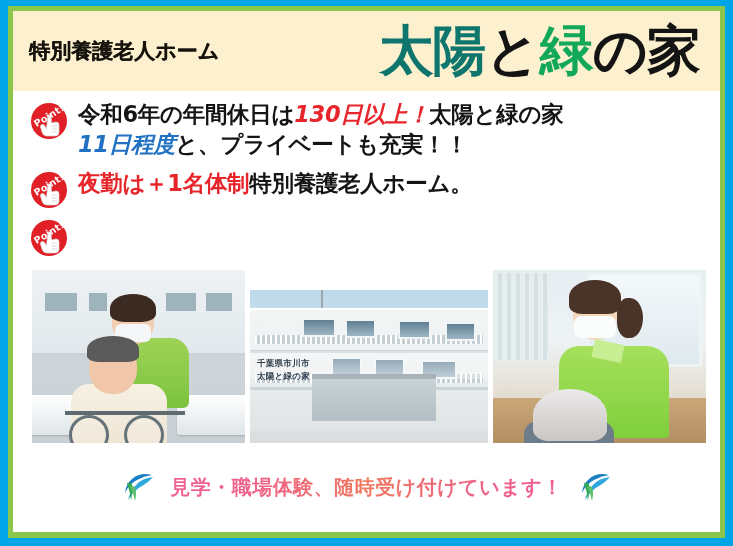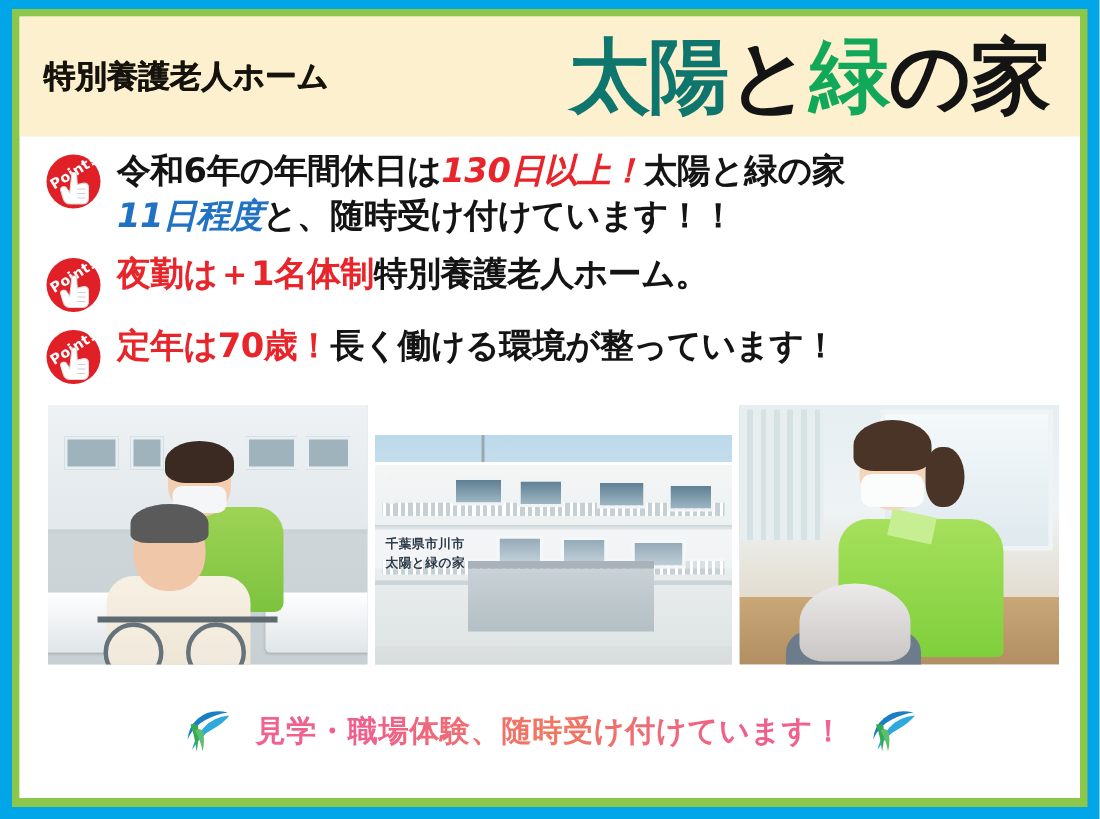--- a/index.html
+++ b/index.html
@@ -361,21 +361,21 @@
         <svg class="badge-hand" viewBox="0 0 22 23">
           <path d="M9 1 L12 1 L12.5 9 L17 8 Q20 8 20 11 L20 18 Q20 22 16 22 L8 22 Q4 22 3 18 L1.5 13 Q1 11 3 10.5 Q5 10 5.8 12 L7.5 14.5 Z" fill="#ffffff" stroke="#d8d8d8" stroke-width="0.7"></path>
           <path d="M12.6 12 L18 12 M12.6 15 L18 15 M12.6 18 L18 18" stroke="#d0d0d0" stroke-width="0.8" fill="none"></path>
         </svg>
       </div>
       <div class="point-text">
         <div>
           <span>令和6年の年間休日は</span><span class="hl-red num">130日以上！</span><span>太陽と緑の家</span>
         </div>
         <div>
-          <span class="hl-blue">11日程度</span><span>と、随時受け付けています！！</span>
+          <span class="hl-blue">11日程度</span><span>と、プライベートも充実！！</span>
         </div>
       </div>
     </div>
 
     <div class="point-row">
       <div class="badge">
         <div class="badge-circle"></div>
         <div class="badge-text">Point!</div>
         <svg class="badge-hand" viewBox="0 0 22 23">
           <path d="M9 1 L12 1 L12.5 9 L17 8 Q20 8 20 11 L20 18 Q20 22 16 22 L8 22 Q4 22 3 18 L1.5 13 Q1 11 3 10.5 Q5 10 5.8 12 L7.5 14.5 Z" fill="#ffffff" stroke="#d8d8d8" stroke-width="0.7"></path>
@@ -388,23 +388,20 @@
     </div>
 
     <div class="point-row">
       <div class="badge">
         <div class="badge-circle"></div>
         <div class="badge-text">Point!</div>
         <svg class="badge-hand" viewBox="0 0 22 23">
           <path d="M9 1 L12 1 L12.5 9 L17 8 Q20 8 20 11 L20 18 Q20 22 16 22 L8 22 Q4 22 3 18 L1.5 13 Q1 11 3 10.5 Q5 10 5.8 12 L7.5 14.5 Z" fill="#ffffff" stroke="#d8d8d8" stroke-width="0.7"></path>
           <path d="M12.6 12 L18 12 M12.6 15 L18 15 M12.6 18 L18 18" stroke="#d0d0d0" stroke-width="0.8" fill="none"></path>
         </svg>
-      </div>
-      <div class="point-text">
-        <span class="hl-red">定年は70歳！</span><span>長く働ける環境が整っています！</span>
       </div>
     </div>
 
   </div>
 
   <div class="photos">
 
     <div class="photo">
       <div class="p1-bg"></div>
       <div class="p1-bldg"></div>

